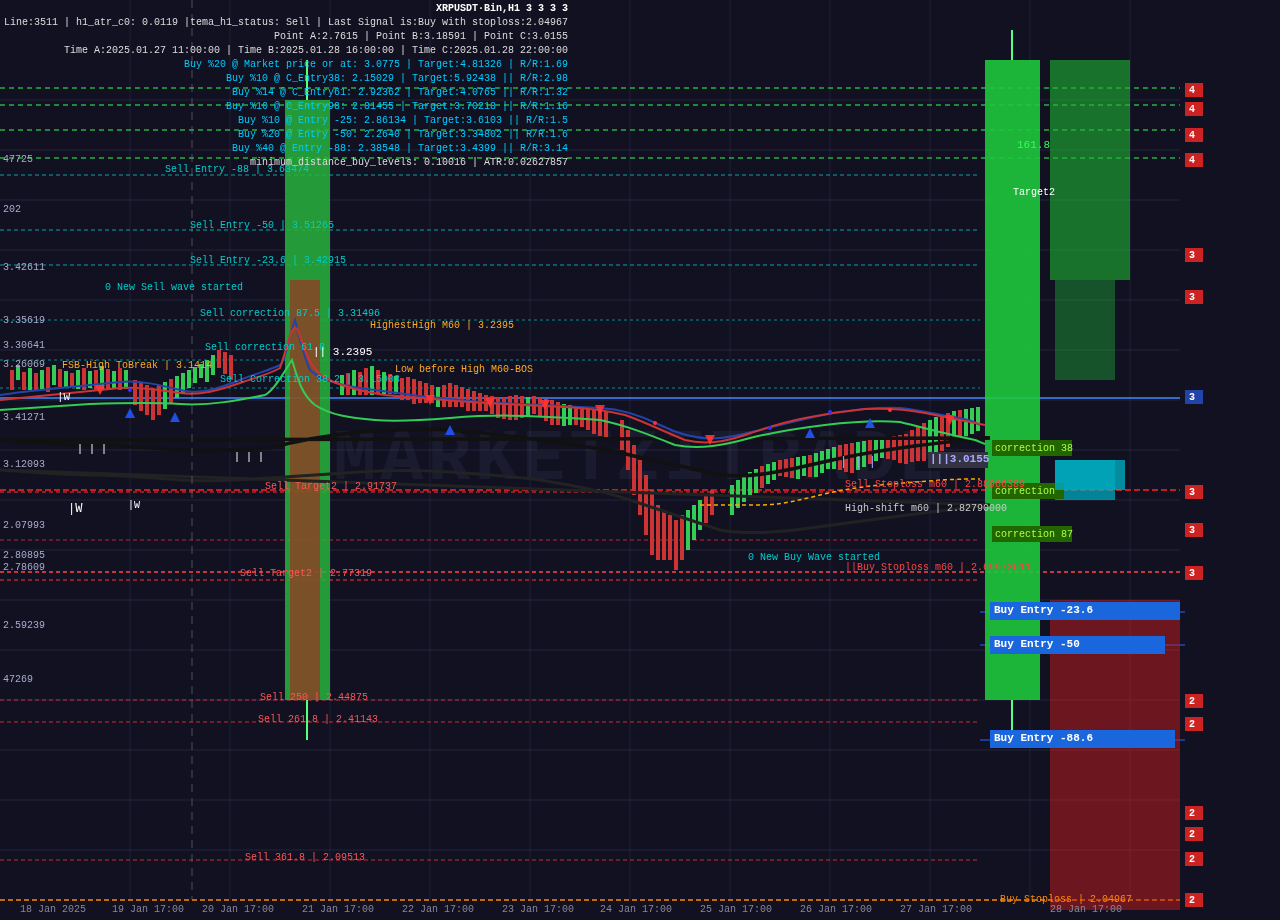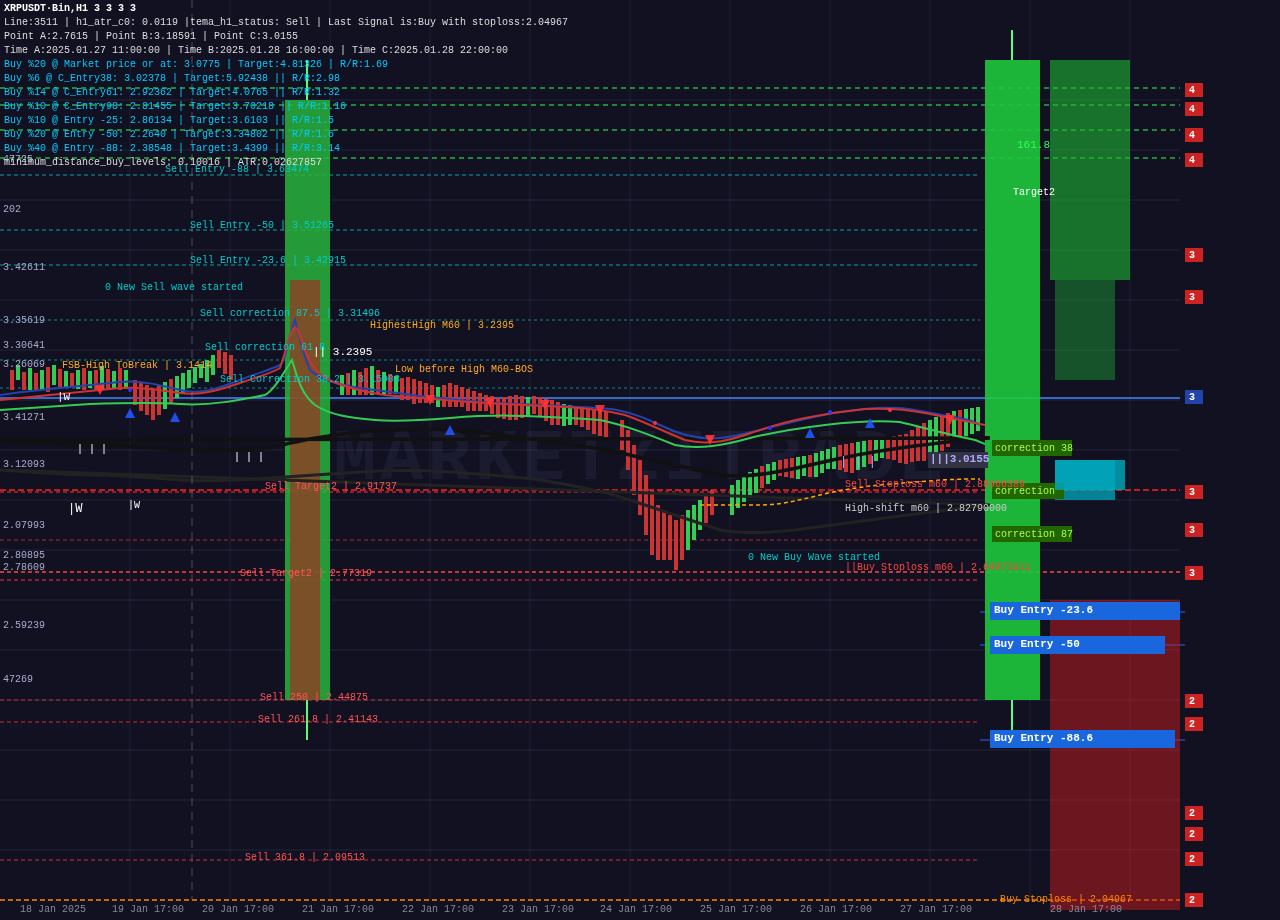--- a/index.html
+++ b/index.html
@@ -26,20 +26,21 @@
     }
     
     #header-info {
       position: absolute;
       top: 2px; left: 4px;
       color: #cccccc;
       font-size: 10px;
       line-height: 1.4;
       z-index: 100;
       pointer-events: none;
+      text-align: right;
     }
     #header-info .line1 { color: #ffffff; font-weight: bold; }
     #header-info .buy-line { color: #00ccff; }
     #header-info .green-line { color: #00ff88; }
     #header-info .white-line { color: #dddddd; }
 
     
     #chart-svg {
       position: absolute;
       top: 0; left: 0;
@@ -456,21 +457,21 @@
 
     <text x="1000" y="902" font-size="10" fill="#ff8800" font-family="Courier New">Buy Stoploss  | 2.04967</text>
   </svg>
 
   <div id="header-info">
     <div class="line1">XRPUSDT·Bin,H1  3 3 3 3</div>
     <div class="white-line">Line:3511  |  h1_atr_c0: 0.0119  |tema_h1_status: Sell  | Last Signal is:Buy with stoploss:2.04967</div>
     <div class="white-line">Point A:2.7615  | Point B:3.18591  | Point C:3.0155</div>
     <div class="white-line">Time A:2025.01.27 11:00:00  | Time B:2025.01.28 16:00:00  | Time C:2025.01.28 22:00:00</div>
     <div class="buy-line">Buy %20 @ Market price or at: 3.0775  | Target:4.81326  | R/R:1.69</div>
-    <div class="buy-line">Buy %6 @ C_Entry38: 3.02378  | Target:5.92438  || R/R:2.98</div>
+    <div class="buy-line">Buy %10 @ C_Entry38: 2.15029  | Target:5.92438  || R/R:2.98</div>
     <div class="buy-line">Buy %14 @ C_Entry61: 2.92362  | Target:4.0765  || R/R:1.32</div>
     <div class="buy-line">Buy %10 @ C_Entry98: 2.81455  | Target:3.70218  || R/R:1.16</div>
     <div class="buy-line">Buy %10 @ Entry -25: 2.86134  | Target:3.6103  || R/R:1.5</div>
     <div class="buy-line">Buy %20 @ Entry -50: 2.2640  | Target:3.34802  || R/R:1.6</div>
     <div class="buy-line">Buy %40 @ Entry -88: 2.38548  | Target:3.4399  || R/R:3.14</div>
     <div class="white-line">minimum_distance_buy_levels: 0.10016  | ATR:0.02627857</div>
   </div>
 
 </div>
 

